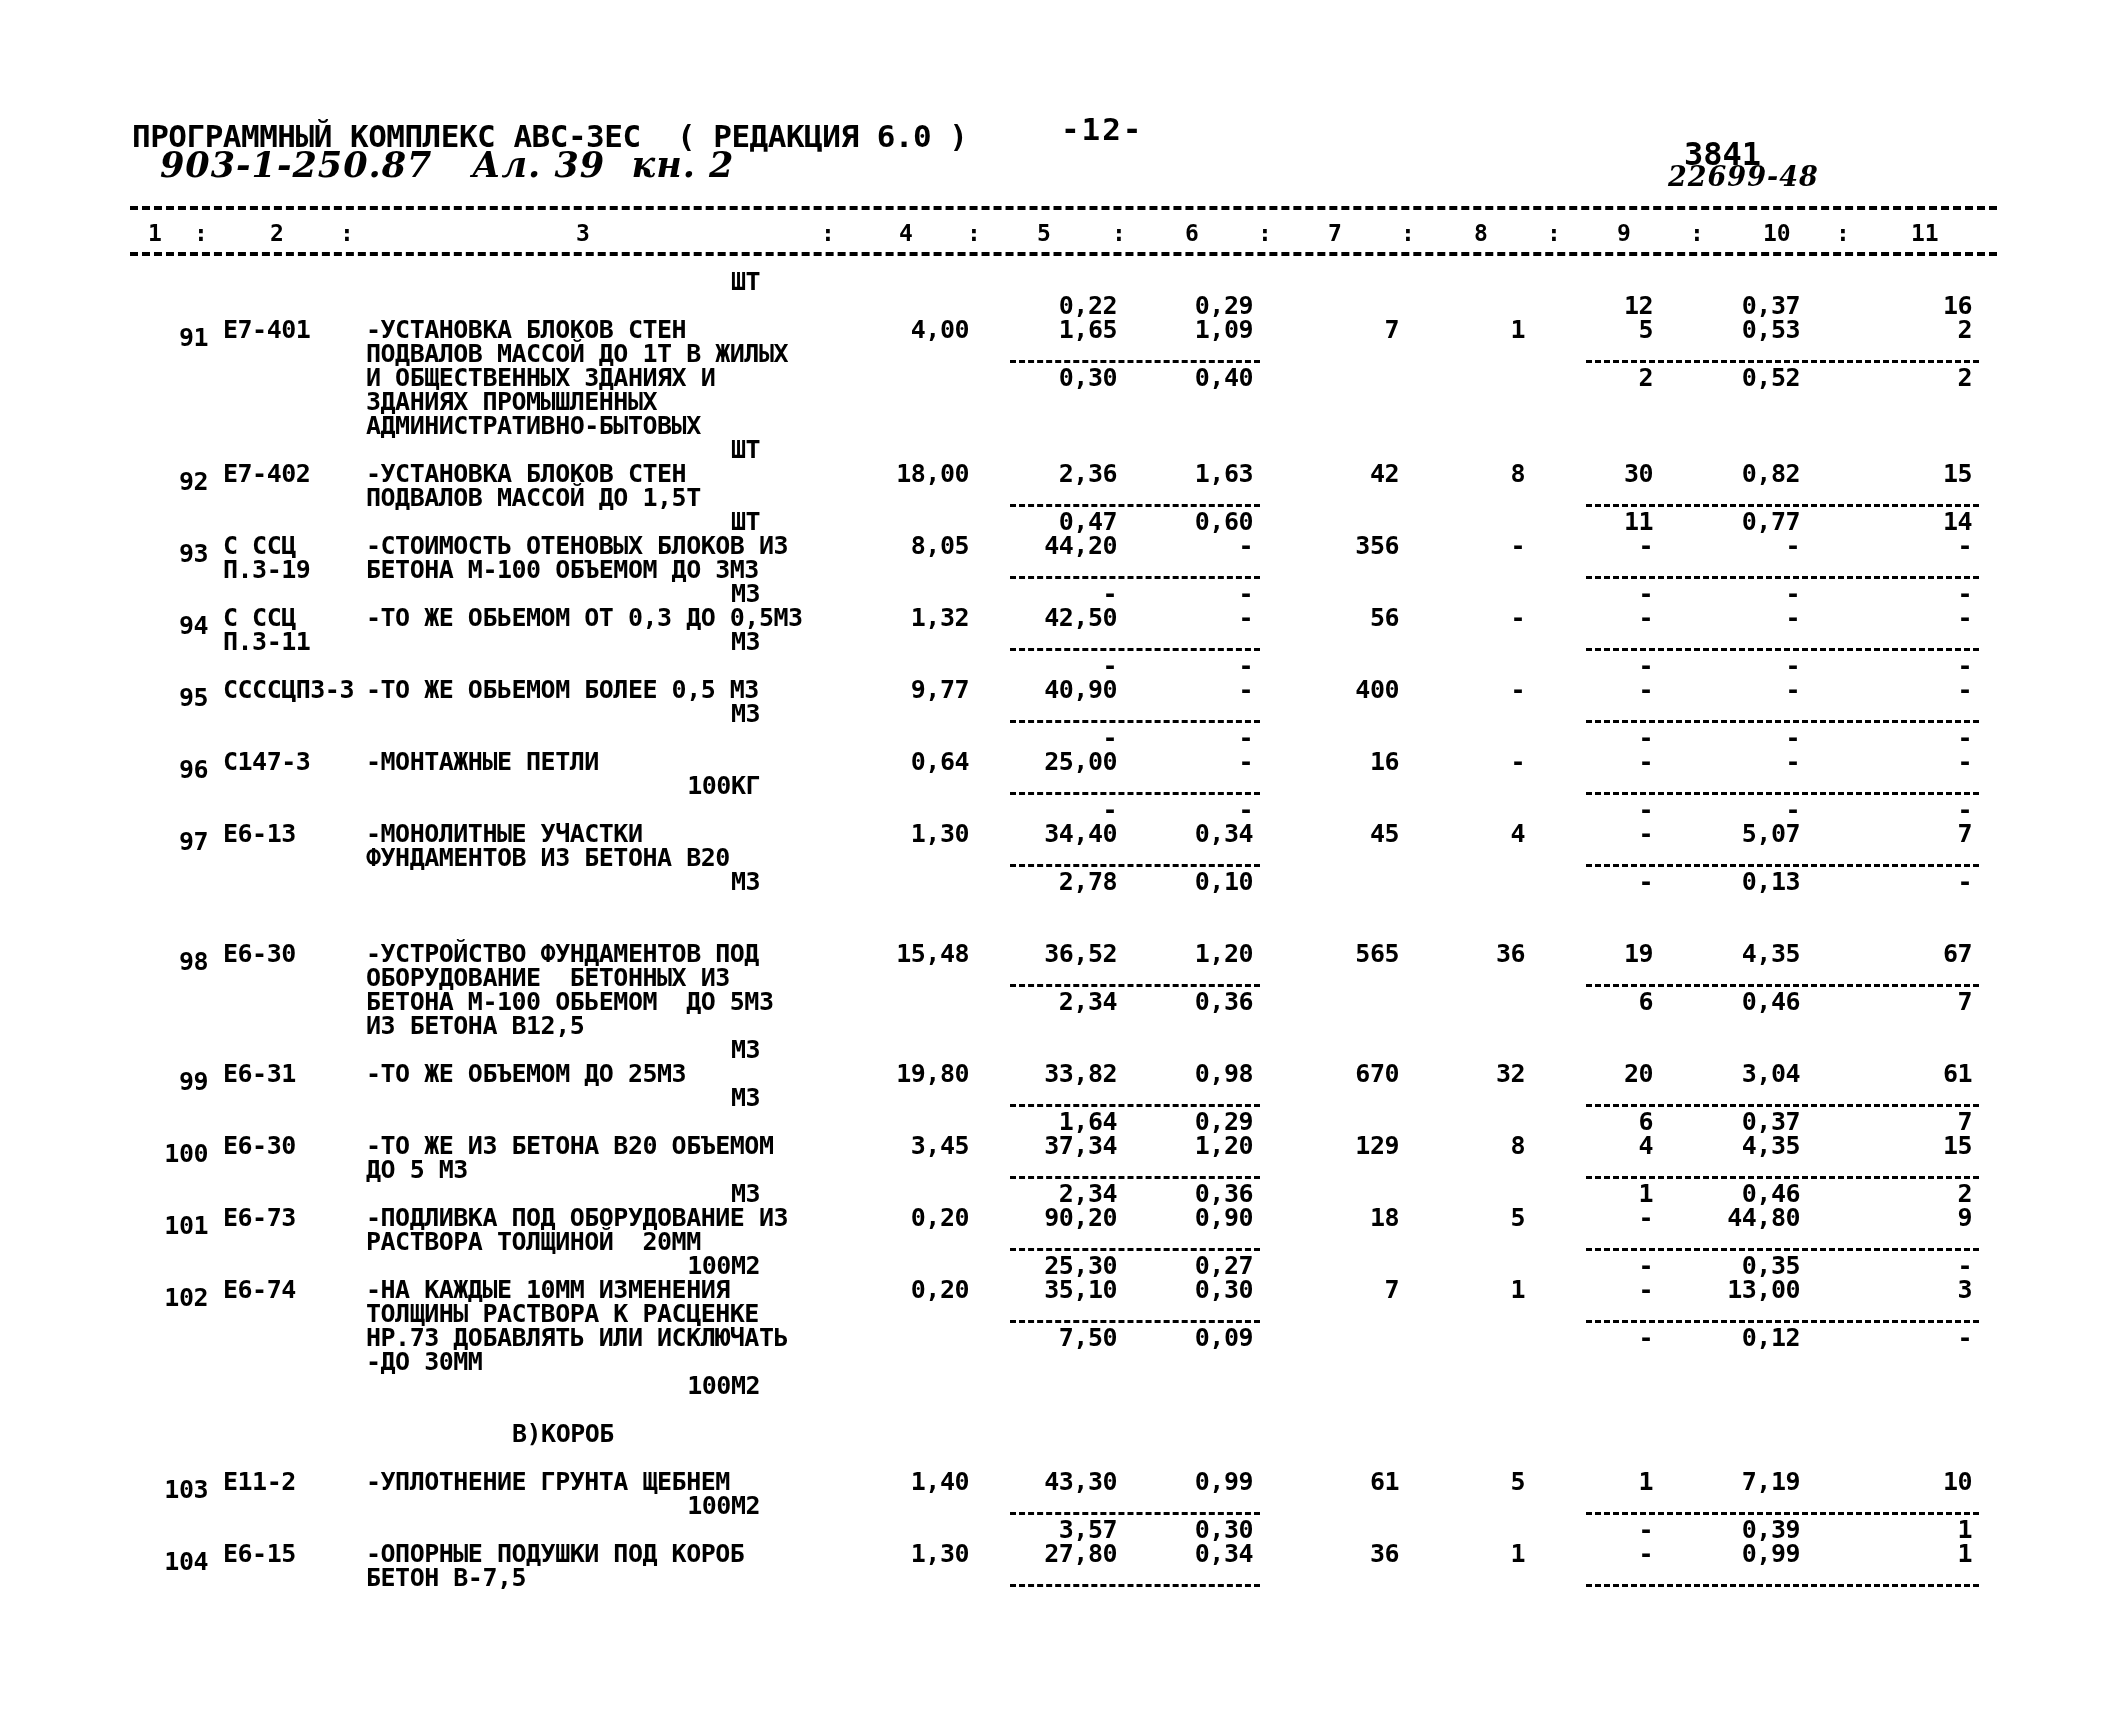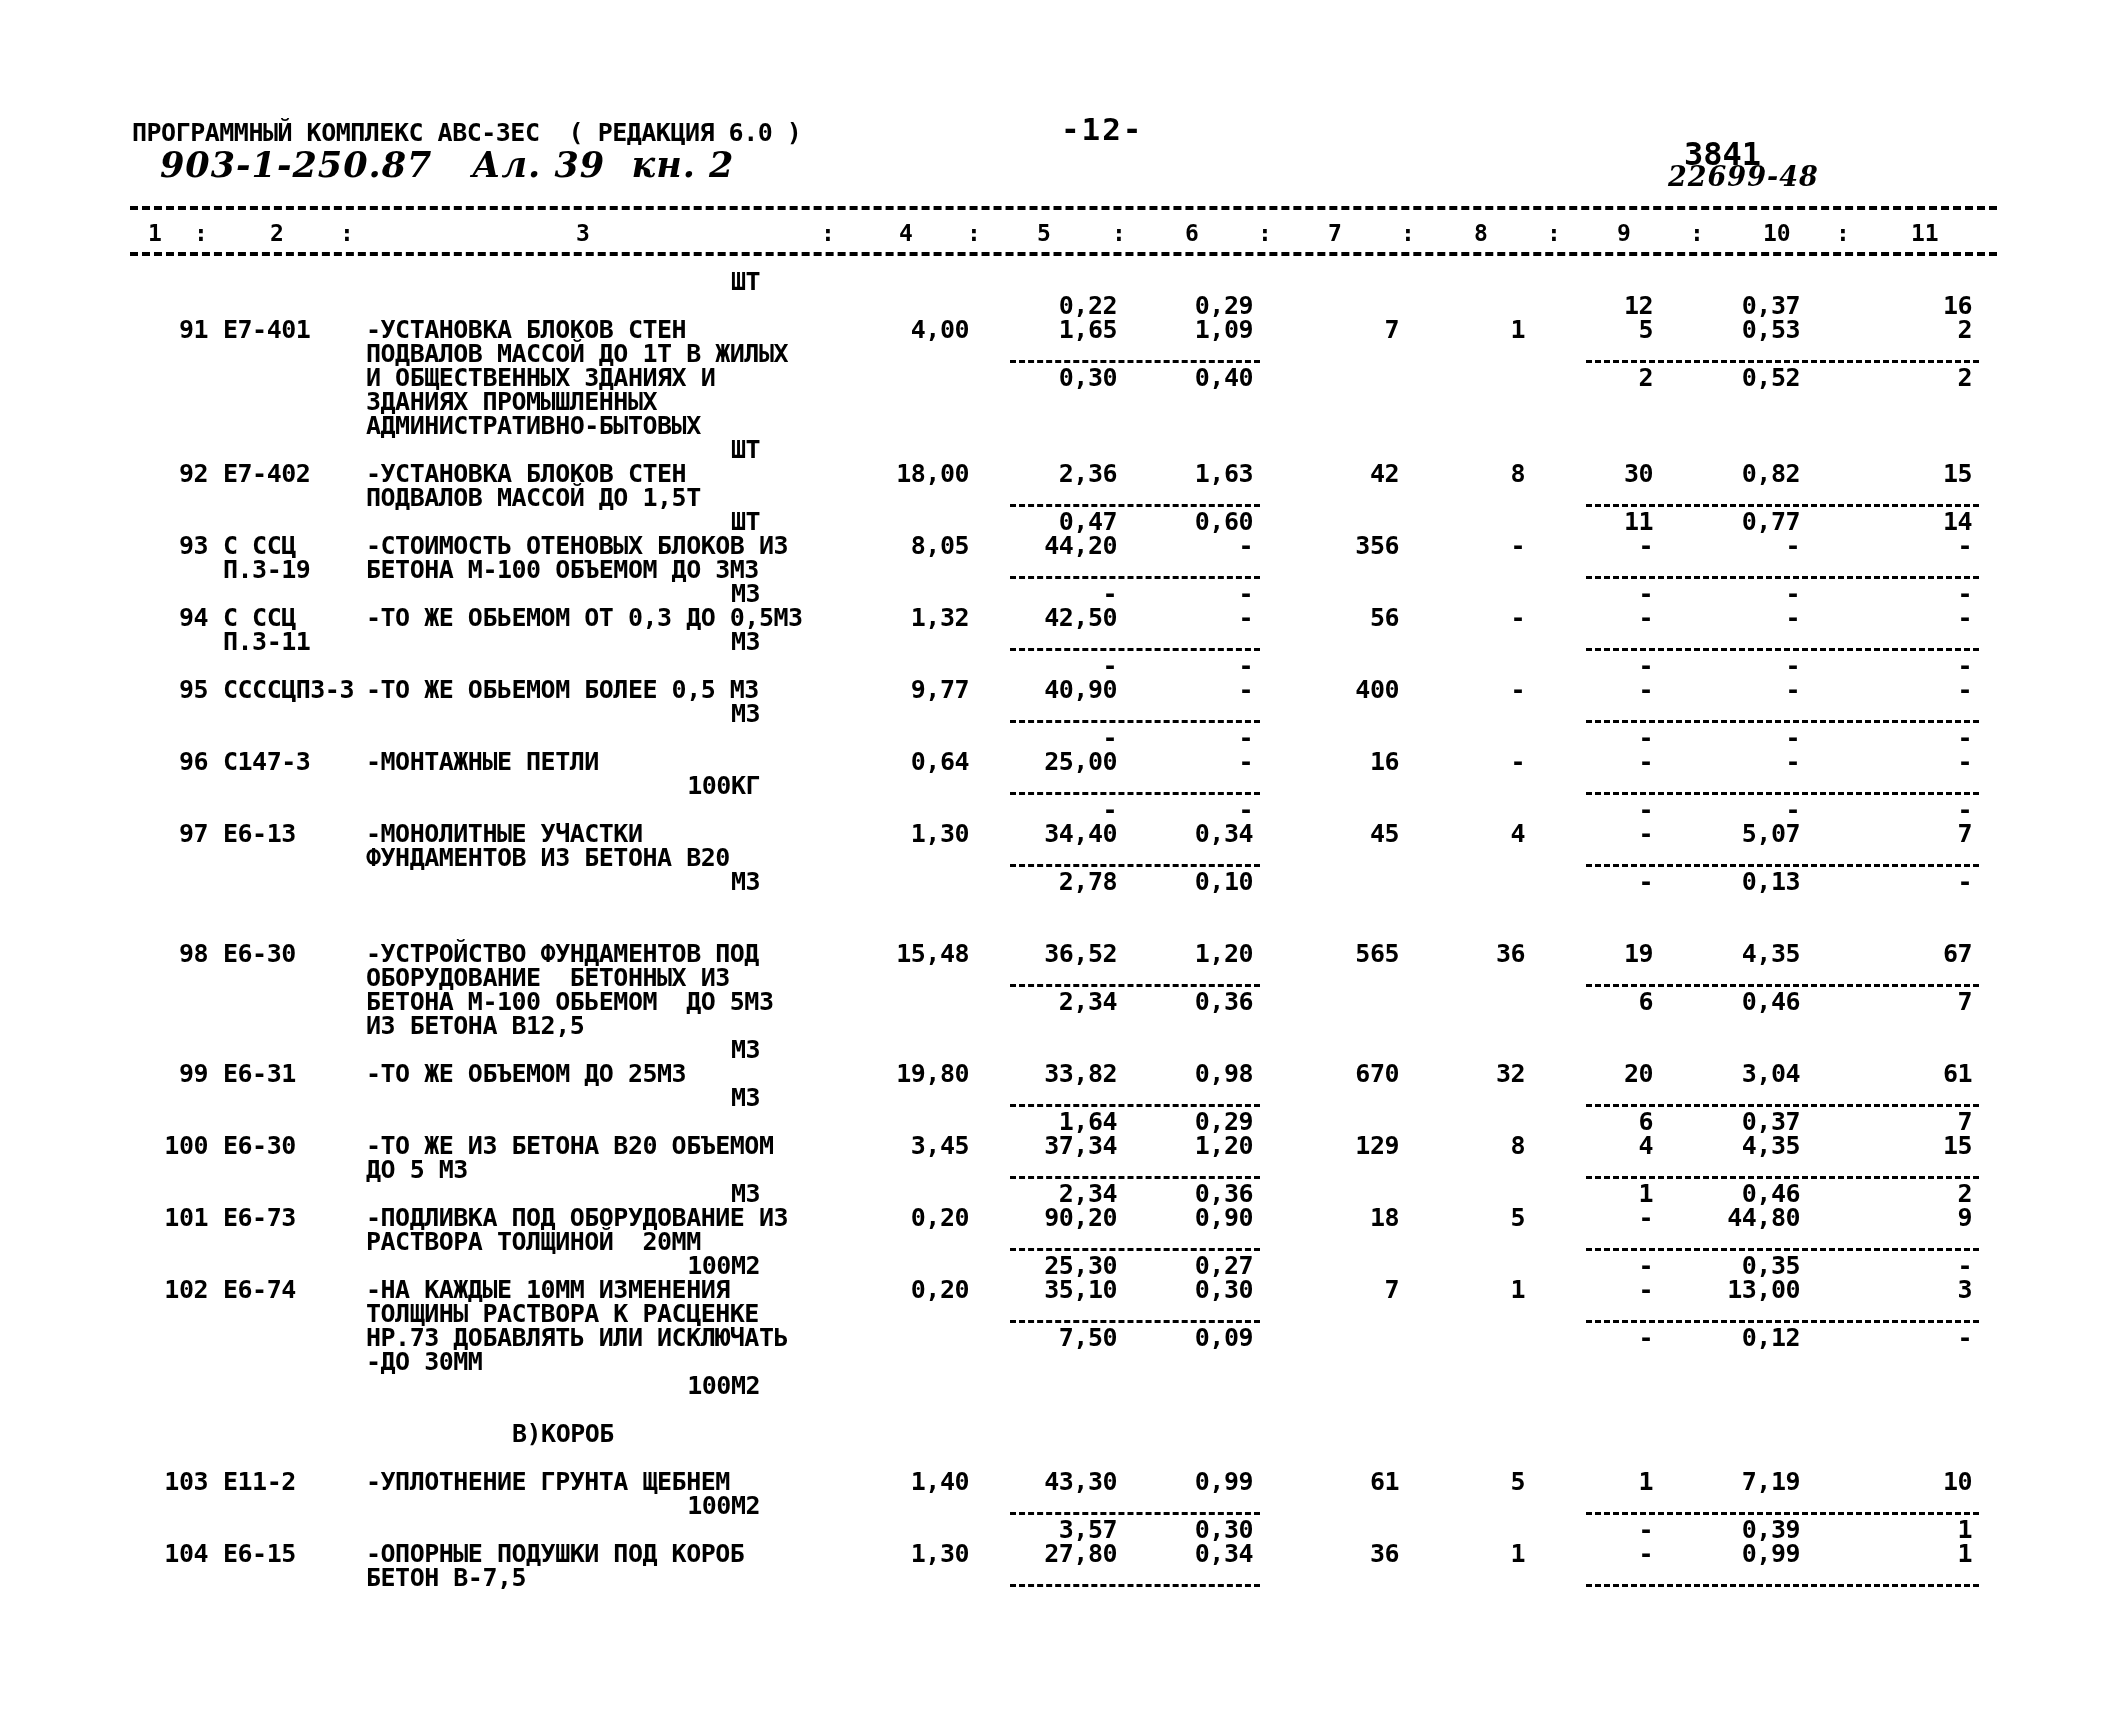--- a/index.html
+++ b/index.html
@@ -1,30 +1,30 @@
 <!DOCTYPE html>
 <html style="font-size:7.8px"><head>
 <meta charset="utf-8">
 <style>
   html,body{margin:0;padding:0;background:#e8e8e8;}
   .page{position:relative;width:2119px;height:1735px;background:#ffffff;color:#000;
         font-family:"DejaVu Sans Mono",monospace;font-weight:700;overflow:hidden;}
   .abs{position:absolute;white-space:pre;}
-  .title{top:118px;left:132px;font-size:25px;letter-spacing:-0.5px;}
+  .title{top:118px;left:132px;font-size:31px;letter-spacing:-0.5px;}
   .pageno{top:111px;left:1061px;font-size:31px;letter-spacing:1.9px;}
   .docno{top:135px;left:1684px;font-size:32px;}
   .hw{font-family:"DejaVu Serif",serif;font-style:italic;font-weight:700;}
   .hw1{top:144px;left:160px;font-size:35px;letter-spacing:1px;}
   .hw2{top:161px;left:1668px;font-size:27px;letter-spacing:1px;}
   .rule{left:130px;width:1867px;height:0;border-top:4.4px dashed #000;}
   .rc{top:220px;font-size:23px;}
   .tbody{position:absolute;top:270px;left:0;width:2022px;}
   .line{position:relative;height:24px;}
   .line span{position:absolute;top:0;font-size:25px;line-height:24px;letter-spacing:-0.5px;white-space:pre;}
-  .n  {left:121px;width:87px;text-align:right;}
+  .n  {left:121px;width:87px;text-align:right;margin-top:8px;}
   .c  {left:223px;}
   .d  {left:366px;}
   .u  {left:566px;width:194px;text-align:right;}
   .s  {left:512px;}
   .v4 {left:872px;width:97px;text-align:right;}
   .v5 {left:991px;width:126px;text-align:right;}
   .v6 {left:1156px;width:97px;text-align:right;}
   .v7 {left:1292px;width:107px;text-align:right;}
   .v8 {left:1433px;width:92px;text-align:right;}
   .v9 {left:1561px;width:92px;text-align:right;}

